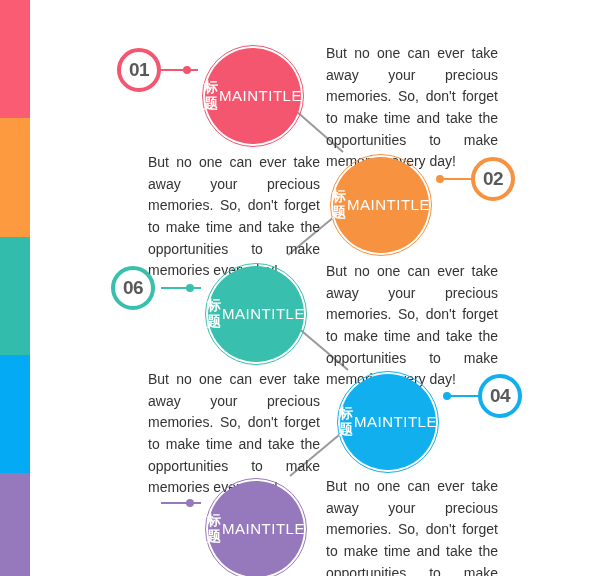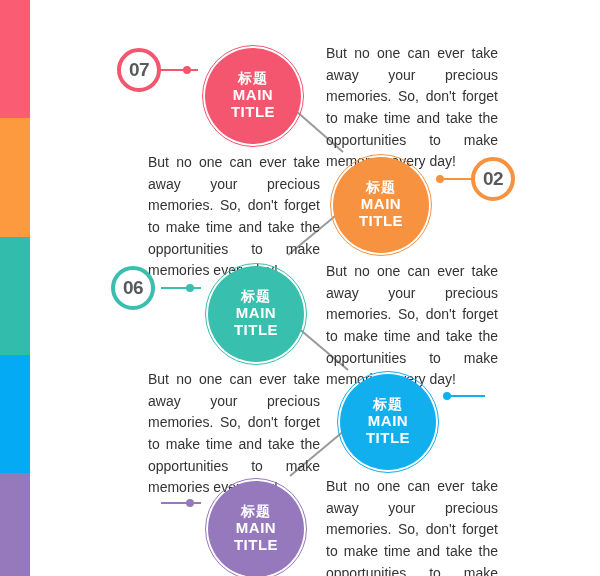--- a/index.html
+++ b/index.html
@@ -46,36 +46,36 @@
   }
 
   
   .main-circle {
     position: absolute;
     width: 96px;
     height: 96px;
     border-radius: 50%;
     box-sizing: border-box;
     display: flex;
-    flex-direction: column;
+    flex-direction: row;
     align-items: center;
     justify-content: center;
     color: #ffffff;
     line-height: 1.12;
     text-align: left;
   }
   .main-circle .cn {
     font-size: 14px;
     font-weight: bold;
     letter-spacing: 1px;
   }
   .main-circle .en1,
   .main-circle .en2 {
     font-size: 15px;
-    font-weight: bold;
+    font-weight: normal;
     letter-spacing: 0.5px;
   }
   .ring-outline {
     position: absolute;
     border-radius: 50%;
     box-sizing: border-box;
     background: transparent;
   }
 
   
@@ -141,21 +141,21 @@
   <div class="row" style="top:23px;">
     <div class="ring-outline" style="left:202px; top:22px; width:102px; height:102px; border:1.5px solid #F3566E;"></div>
     <div class="main-circle" style="left:205px; top:25px; background:#F3566E;">
       <span class="cn">标题</span>
       <span class="en1">MAIN</span>
       <span class="en2">TITLE</span>
     </div>
     <div class="badge-line" style="left:158px; top:46px; width:40px; background:#F3566E;"></div>
     <div class="badge-dot" style="left:183px; top:43px; background:#F3566E;"></div>
     <div class="badge" style="left:117px; top:25px; border-color:#F3566E;">
-      <span class="badge-num">07</span>
+      <span class="badge-num">01</span>
     </div>
     <p class="para" style="left:326px; top:20px; margin:0;">But no one can ever take away your precious memories. So, don't forget to make time and take the opportunities to make memories every day!</p>
   </div>
 
   <div class="row" style="top:132px;">
     <div class="ring-outline" style="left:330px; top:22px; width:102px; height:102px; border:1.5px solid #F79240;"></div>
     <div class="main-circle" style="left:333px; top:25px; background:#F79240;">
       <span class="cn">标题</span>
       <span class="en1">MAIN</span>
       <span class="en2">TITLE</span>
@@ -185,20 +185,23 @@
 
   <div class="row" style="top:349px;">
     <div class="ring-outline" style="left:337px; top:22px; width:102px; height:102px; border:1.5px solid #12AFEF;"></div>
     <div class="main-circle" style="left:340px; top:25px; background:#12AFEF;">
       <span class="cn">标题</span>
       <span class="en1">MAIN</span>
       <span class="en2">TITLE</span>
     </div>
     <div class="badge-line" style="left:445px; top:46px; width:40px; background:#12AFEF;"></div>
     <div class="badge-dot" style="left:443px; top:43px; background:#12AFEF;"></div>
+    <div class="badge" style="left:478px; top:25px; border-color:#12AFEF;">
+      <span class="badge-num">04</span>
+    </div>
     <p class="para" style="left:148px; top:20px; margin:0;">But no one can ever take away your precious memories. So, don't forget to make time and take the opportunities to make memories every day!</p>
   </div>
 
   <div class="row" style="top:456px;">
     <div class="ring-outline" style="left:205px; top:22px; width:102px; height:102px; border:1.5px solid #9679BC;"></div>
     <div class="main-circle" style="left:208px; top:25px; background:#9679BC;">
       <span class="cn">标题</span>
       <span class="en1">MAIN</span>
       <span class="en2">TITLE</span>
     </div>

